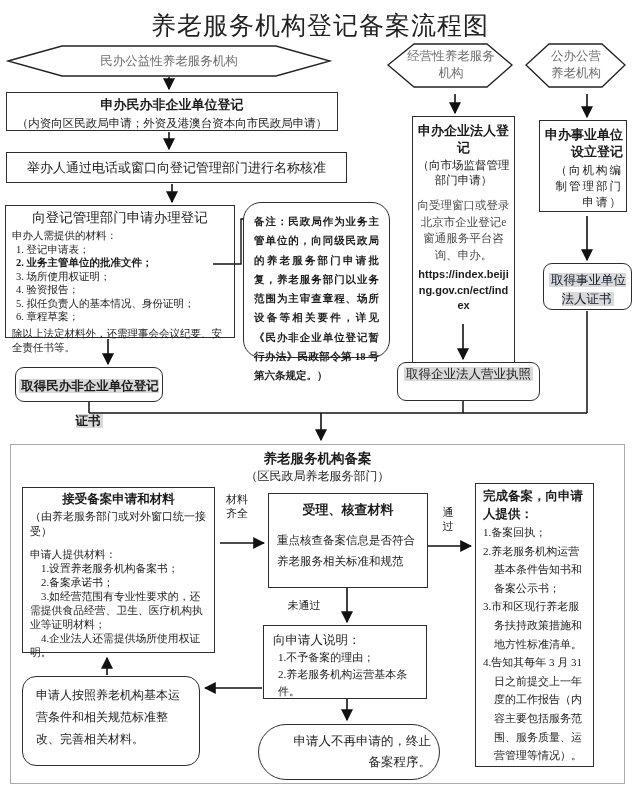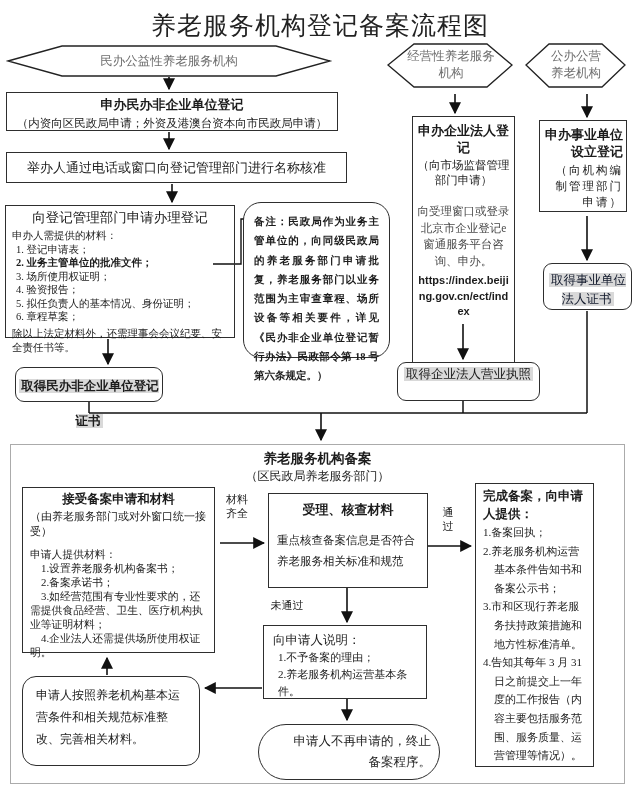--- a/index.html
+++ b/index.html
@@ -23,21 +23,21 @@
   .box3{padding:2px 6px 0 6px;}
   .box3-title{font-size:13.5px;text-align:center;margin:1px 0 2px 0;}
   .box3-intro{font-size:10.5px;line-height:13.5px;}
   .box3-item{font-size:10.5px;line-height:13.5px;padding-left:4px;}
   .box3-extra{font-size:10.5px;line-height:14.5px;margin-top:3px;}
   .note-box{border:1.5px solid #2e2e2e;border-radius:18px;padding:9px 10px;font-size:10.5px;font-weight:bold;line-height:19.3px;text-align:justify;}
   .st1-text{font-family:"Liberation Sans","DejaVu Sans",sans-serif;font-weight:bold;font-size:12.5px;}
   .midbox{padding:6px 3px;}
   .mid-title{font-size:13px;line-height:16.5px;}
   .mid-sub{font-size:11.5px;line-height:15px;margin-top:2px;}
-  .mid-body{font-size:11.5px;line-height:16.5px;margin-top:15px;color:#4a4a4a;}
+  .mid-body{font-size:11.5px;line-height:16.5px;margin-top:9px;color:#4a4a4a;}
   .mid-url{font-size:11px;font-weight:600;line-height:15.5px;margin-top:4px;word-break:break-all;font-family:"Liberation Sans","DejaVu Sans",sans-serif;}
   .rightbox{padding:6px 3px;}
   .right-sub{font-size:11.5px;line-height:16px;letter-spacing:2px;margin-top:2px;}
   .st-text{font-size:12.5px;}
   .st3{color:#0f172a;}
   .container{border:1px solid #ababab;}
   .filing-title{font-size:13.5px;}
   .filing-sub{font-size:12px;margin-top:1px;}
   .accept{padding:3px 7px;}
   .accept-title{font-size:12.5px;}
@@ -167,21 +167,21 @@
 
   <div class="abs vlabel" style="left:223px;top:492px;width:28px;">材料齐全</div>
 
   <div class="abs rect-node review" style="left:268px;top:493px;width:160px;height:95px;">
     <div class="review-title b ctr">受理、核查材料</div>
     <div class="review-body">重点核查备案信息是否符合养老服务相关标准和规范</div>
   </div>
 
   <div class="abs vlabel" style="left:441px;top:505px;width:14px;">通过</div>
 
-  <div class="abs vlabel" style="left:267px;top:598px;width:40px;font-family:Liberation Serif, serif;">未通过</div>
+  <div class="abs vlabel" style="left:284px;top:598px;width:40px;font-family:Liberation Serif, serif;">未通过</div>
 
   <div class="abs rect-node provide" style="left:475px;top:483px;width:119px;height:284px;">
     <div class="provide-title b">完成备案，向申请人提供：</div>
     <div class="provide-item">1.备案回执；</div>
     <div class="provide-item">2.养老服务机构运营基本条件告知书和备案公示书；</div>
     <div class="provide-item">3.市和区现行养老服务扶持政策措施和地方性标准清单。</div>
     <div class="provide-item">4.告知其每年 3 月 31 日之前提交上一年度的工作报告（内容主要包括服务范围、服务质量、运营管理等情况）。</div>
   </div>
 
   <div class="abs thin-node explain" style="left:263px;top:625px;width:164px;height:74px;">

